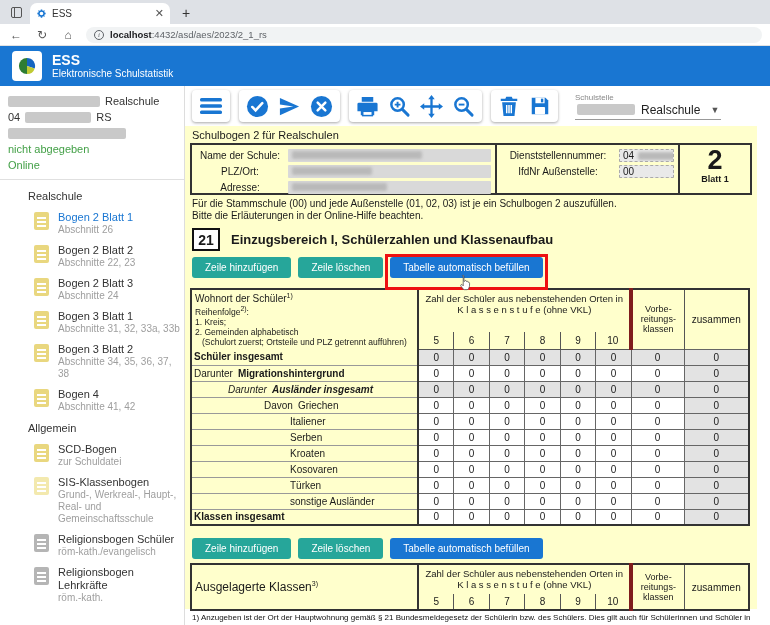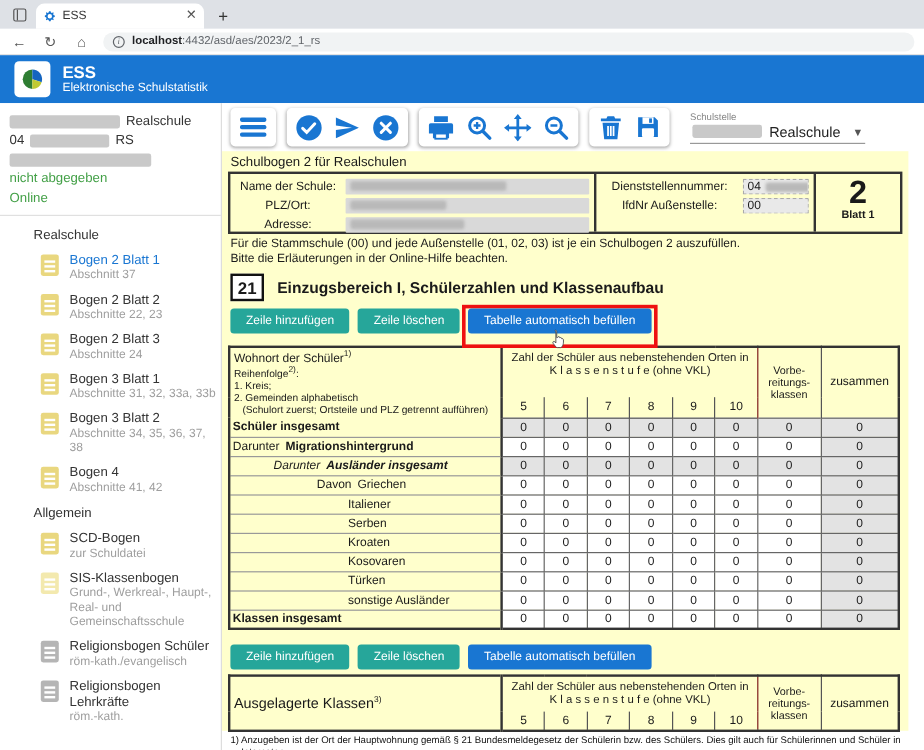--- a/index.html
+++ b/index.html
@@ -99,21 +99,21 @@
   .col-label { width:224px; }
   .col-g { width:35px; }
   .col-vk { width:52px; }
   .col-zu { width:64px; }
   .hdr-corner { border-right:2px solid #333; vertical-align:top; text-align:left; padding:2px 3px; }
   .hdr-corner .l1 { font-size:10px; }
   .hdr-corner .ln { font-size:8.5px; line-height:10px; }
   .hdr-corner .ind { padding-left:7px; }
   .hdr-span { font-size:9.5px; text-align:center; line-height:11px; padding-top:3px; vertical-align:top; }
   .hdr-grade { border:1px solid #555; border-top:none; font-size:10px; text-align:center; height:16px; }
-  .hdr-vk { border-left:1px solid #7f1d1d; border-right:1px solid #555; font-size:9px; text-align:center; white-space:pre-line; line-height:10px;margin-top:35px; }
+  .hdr-vk { border-left:4px solid #7f1d1d; border-right:1px solid #555; font-size:9px; text-align:center; white-space:pre-line; line-height:10px;margin-top:35px; }
   .hdr-zu { font-size:10px; text-align:center; }
   tr.datarow { height:16px; }
   td.rlbl { border-bottom:1px solid #999; border-right:2px solid #333; font-size:10px; padding:0; }
   td.rlbl .pre { margin-right:5px; }
   td.rlbl .b { font-weight:bold; }
   td.v { border:1px solid #666; text-align:center; font-size:10px; background:#fff; }
   td.v.g { background:#e3e3e3; }
 
   .t2-title { font-size:12px; font-weight:bold; padding:10px 3px; vertical-align:middle; text-align:left; border-right:2px solid #333; }
   sup { font-size:7px; }
@@ -183,21 +183,21 @@
         </div>
       <div class="line green">nicht abgegeben</div>
       <div class="line green">Online</div>
     </div>
     <div class="sb-list" id="sb-sections">
         <div class="sb-section-label">Realschule</div>
         <div class="sb-item active">
           <span class="doc-ic doc-yellow"></span>
           <div class="txts">
             <div class="t">Bogen 2 Blatt 1</div>
-            <div class="s">Abschnitt 37</div>
+            <div class="s">Abschnitt 26</div>
           </div>
         </div>
         <div class="sb-item">
           <span class="doc-ic doc-yellow"></span>
           <div class="txts">
             <div class="t">Bogen 2 Blatt 2</div>
             <div class="s">Abschnitte 22, 23</div>
           </div>
         </div>
         <div class="sb-item">

